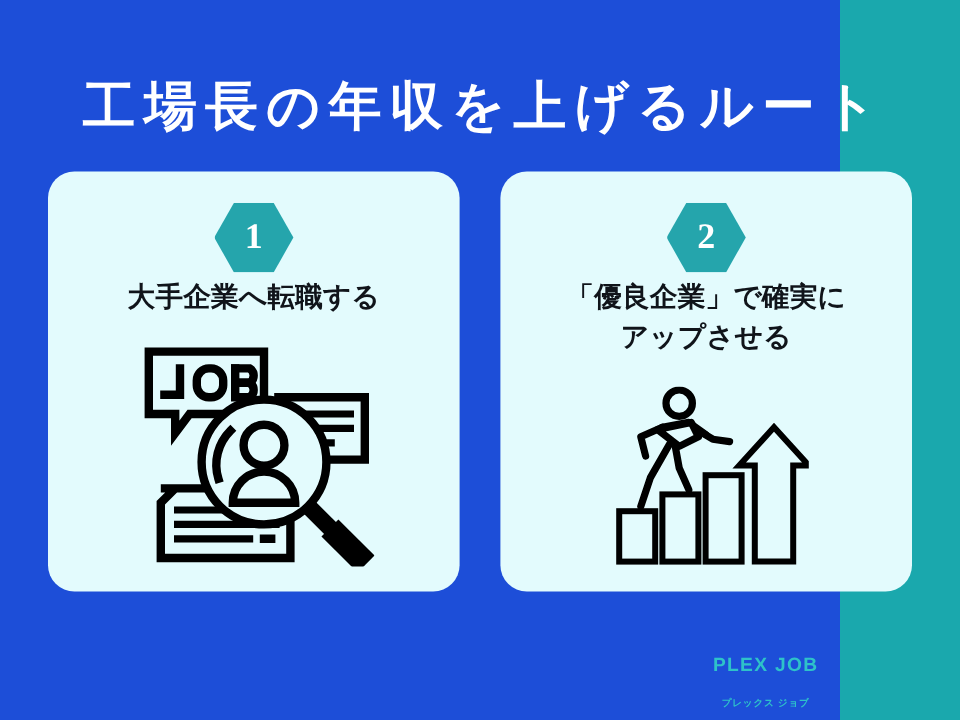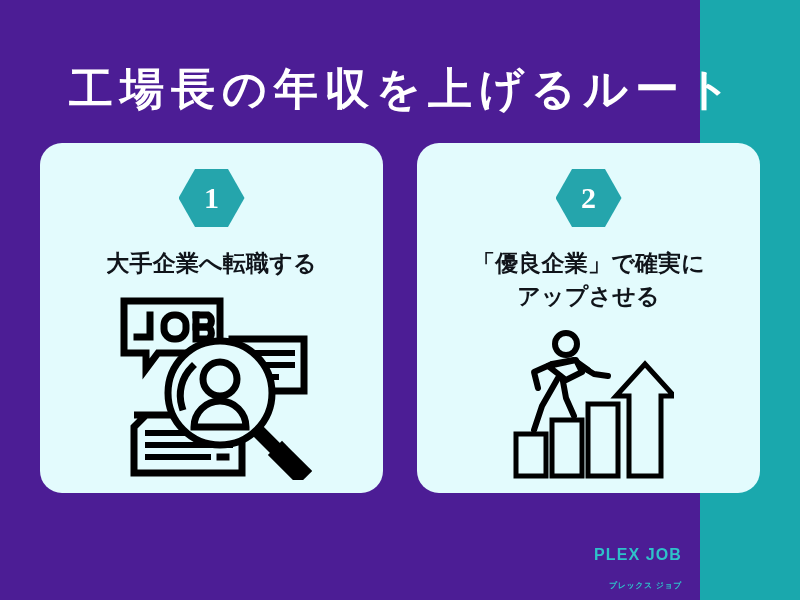--- a/index.html
+++ b/index.html
@@ -12,21 +12,21 @@
     height: 600px;
     overflow: hidden;
     font-family: "Liberation Sans", "DejaVu Sans", sans-serif;
     background: #1aa8ad;
   }
 
   #infographic {
     position: relative;
     width: 700px;
     height: 600px;
-    background: #4c1d95;
+    background: #1d4ed8;
     box-sizing: border-box;
   }
 
   
   .title-wrap {
     position: absolute;
     left: 0;
     top: 36px;
     width: 800px;
     text-align: center;
@@ -84,21 +84,21 @@
   .hex-num {
     color: #ffffff;
     font-size: 30px;
     font-weight: 700;
     line-height: 1;
     font-family: "Liberation Serif", "DejaVu Serif", serif;
   }
 
   
   .card-heading {
-    margin-top: 20px;
+    margin-top: 4px;
     color: #10141a;
     font-size: 23px;
     font-weight: 700;
     line-height: 1.42;
     text-align: center;
     letter-spacing: 0.2px;
     padding: 0 12px;
     white-space: pre-line;
     font-family: "Liberation Sans", "DejaVu Sans", sans-serif;
   }
@@ -115,21 +115,21 @@
     display: block;
   }
   .icon-jobsearch { width: 200px; height: 185px; margin-top: 2px; }
   .icon-stairs    { width: 170px; height: 150px; margin-top: 4px; }
 
   
   .logo {
     position: absolute;
     right: 18px;
     bottom: 10px;
-    text-align: right;
+    text-align: center;
     line-height: 1;
     user-select: none;
   }
   .logo-main {
     display: block;
     color: #2ec2c9;
     font-size: 16px;
     font-weight: 700;
     letter-spacing: 1.1px;
     font-family: "Liberation Sans", "DejaVu Sans", sans-serif;

